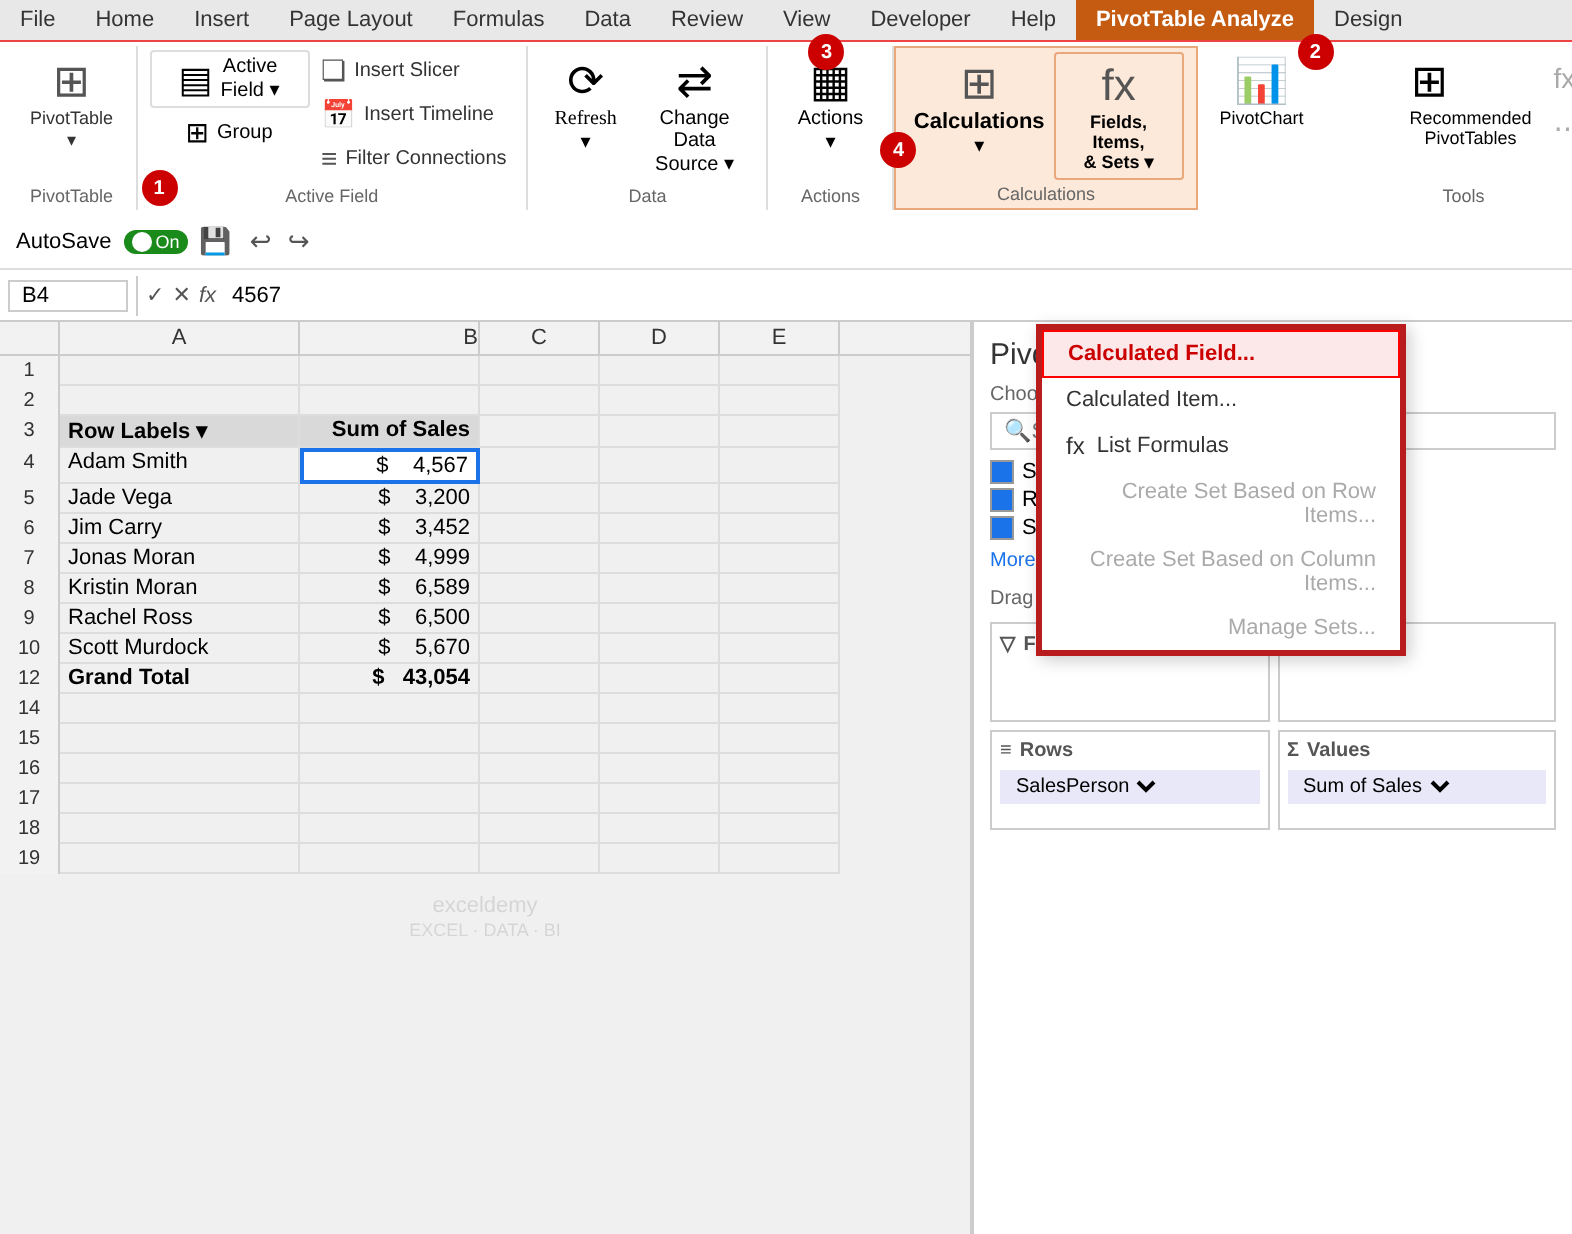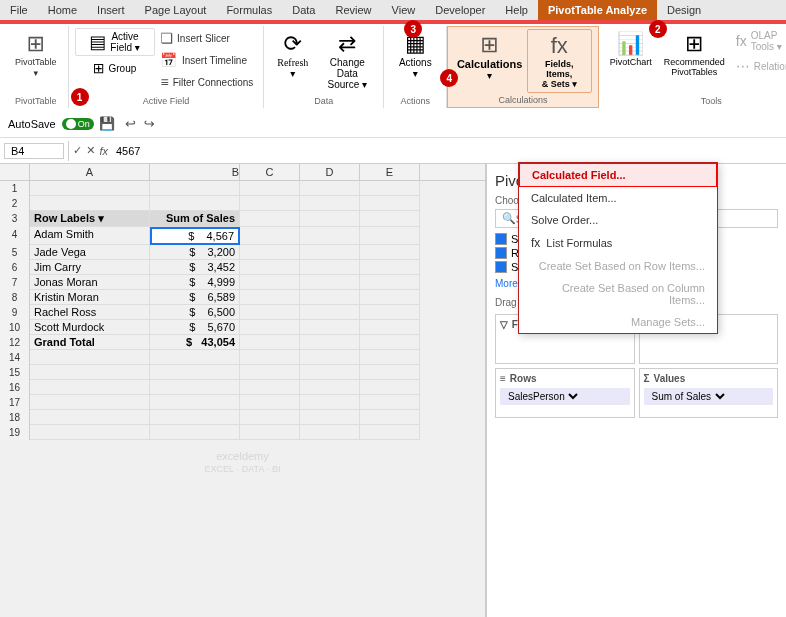--- a/index.html
+++ b/index.html
@@ -1,17 +1,17 @@
 <!DOCTYPE html>
 <html><head>
   <meta charset="utf-8">
   <style>
     * { box-sizing: border-box; margin: 0; padding: 0; font-family: 'Segoe UI', Arial, sans-serif; }
     body { width: 786px; height: 617px; overflow: hidden; background: #f0f0f0; font-size: 11px; }
-    .ribbon-tabs { display: flex; background: #e8e8e8; border-bottom: 4px solid #ef4444; }
+    .ribbon-tabs { display: flex; background: #e8e8e8; border-bottom: 1px solid #ef4444; }
     .ribbon-tab { padding: 4px 10px; font-size: 11px; cursor: pointer; color: #333; }
     .ribbon-tab.active { background: #fff; color: #c55a11; font-weight: bold; border-top: 2px solid #c55a11; }
 
     .ribbon-content { display: flex; align-items: stretch; padding: 2px 4px; background: #fff; min-height: 80px; }
     .ribbon-group { display: flex; flex-direction: column; align-items: center; padding: 2px 6px; border-right: 1px solid #ddd; position: relative; }
     .ribbon-group-label { font-size: 9px; color: #666; margin-top: auto; padding-top: 2px; text-align: center; }
     .ribbon-group-items { display: flex; align-items: flex-start; gap: 2px; flex: 1; }
     .ribbon-btn { display: flex; flex-direction: column; align-items: center; justify-content: center; padding: 3px 5px; cursor: pointer; border-radius: 2px; min-width: 40px; text-align: center; }
     .ribbon-btn .btn-icon { font-size: 22px; color: #555; line-height: 1.2; }
     .ribbon-btn .btn-label { font-size: 9px; color: #333; line-height: 1.2; text-align: center; }
@@ -53,21 +53,21 @@
     .search-box { display: flex; align-items: center; border: 1px solid #ccc; padding: 2px 6px; margin-bottom: 4px; }
     .search-box input { border: none; outline: none; font-size: 11px; flex: 1; }
     .field-list-item { display: flex; align-items: center; gap: 4px; padding: 1px 0; font-size: 11px; }
     .areas-grid { display: grid; grid-template-columns: 1fr 1fr; gap: 4px; margin-top: 6px; }
     .area-box { border: 1px solid #ccc; padding: 4px; min-height: 50px; }
     .area-box-title { display: flex; align-items: center; gap: 4px; font-size: 10px; color: #555; font-weight: bold; margin-bottom: 4px; }
     .area-field { display: flex; align-items: center; justify-content: space-between; background: #e8e8f8; padding: 2px 4px; font-size: 10px; margin-top: 2px; }
     .area-field select { border: none; background: transparent; font-size: 10px; }
 
     
-    .dropdown-overlay { position: absolute; top: 155px; left: 520px; background: #fff; border: 1px solid #b91c1c; box-shadow: 2px 2px 8px rgba(0,0,0,0.2); width: 200px; z-index: 100; }
+    .dropdown-overlay { position: absolute; top: 155px; left: 520px; background: #fff; border: 3px solid #b91c1c; box-shadow: 2px 2px 8px rgba(0,0,0,0.2); width: 185px; z-index: 100; }
     .dropdown-item { padding: 5px 12px; font-size: 11px; cursor: pointer; color: #333; }
     .dropdown-item.active-item { background: #fce8e8; color: #c00; font-weight: bold; border: 1px solid #f00; }
     .dropdown-item.disabled { color: #aaa; cursor: default; text-align: right; }
     .dropdown-item.with-icon { display: flex; align-items: center; gap: 6px; }
 
     
     .autosave-bar { display: flex; align-items: center; background: #fff; border-bottom: 1px solid #ddd; padding: 2px 8px; gap: 6px; font-size: 11px; height: 28px; }
     .toggle { display: flex; align-items: center; background: #1a8a1a; border-radius: 10px; padding: 1px 4px; gap: 2px; }
     .toggle-knob { width: 10px; height: 10px; background: #fff; border-radius: 50%; }
     .toggle-label { color: #fff; font-size: 9px; }
@@ -194,21 +194,21 @@
     </div>
 
     <div class="ribbon-group" style="position:relative;">
       <div class="ribbon-group-items">
         <div class="ribbon-btn" style="flex-direction:column; min-width:45px;">
           <div style="font-size:22px;">📊</div>
           <div style="font-size:9px;">PivotChart</div>
         </div>
         <div class="ribbon-btn" style="flex-direction:column; min-width:55px;">
           <div style="font-size:22px;">⊞</div>
-          <div style="font-size:9px; text-align:center;">Recommended<br>PivotTables</div>
+          <div style="font-size:9px; text-align:center;margin-left:41px;">Recommended<br>PivotTables</div>
         </div>
         <div style="display:flex; flex-direction:column; gap:2px;">
           <div class="ribbon-btn-small">
             <span style="font-size:14px; color:#aaa;">fx</span>
             <span style="font-size:10px; color:#aaa;">OLAP<br>Tools ▾</span>
           </div>
           <div class="ribbon-btn-small">
             <span style="font-size:14px; color:#aaa;">⋯</span>
             <span style="font-size:10px; color:#aaa;">Relationships</span>
           </div>
@@ -218,21 +218,20 @@
 
       <div class="num-badge badge-red" style="top:-6px; left:50px;">2</div>
 
     </div>
 
   </div>
 
   <div class="dropdown-overlay" style="top:162px; left:518px;">
     <div class="dropdown-item active-item">Calculated Field...</div>
     <div class="dropdown-item">Calculated Item...</div>
-    <div class="dropdown-item">Solve Order...</div>
     <div class="dropdown-item with-icon">
       <span style="font-size:12px;">fx</span>
       <span>List Formulas</span>
     </div>
     <div class="dropdown-item disabled">Create Set Based on Row Items...</div>
     <div class="dropdown-item disabled">Create Set Based on Column Items...</div>
     <div class="dropdown-item disabled">Manage Sets...</div>
   </div>
 
 </div>

